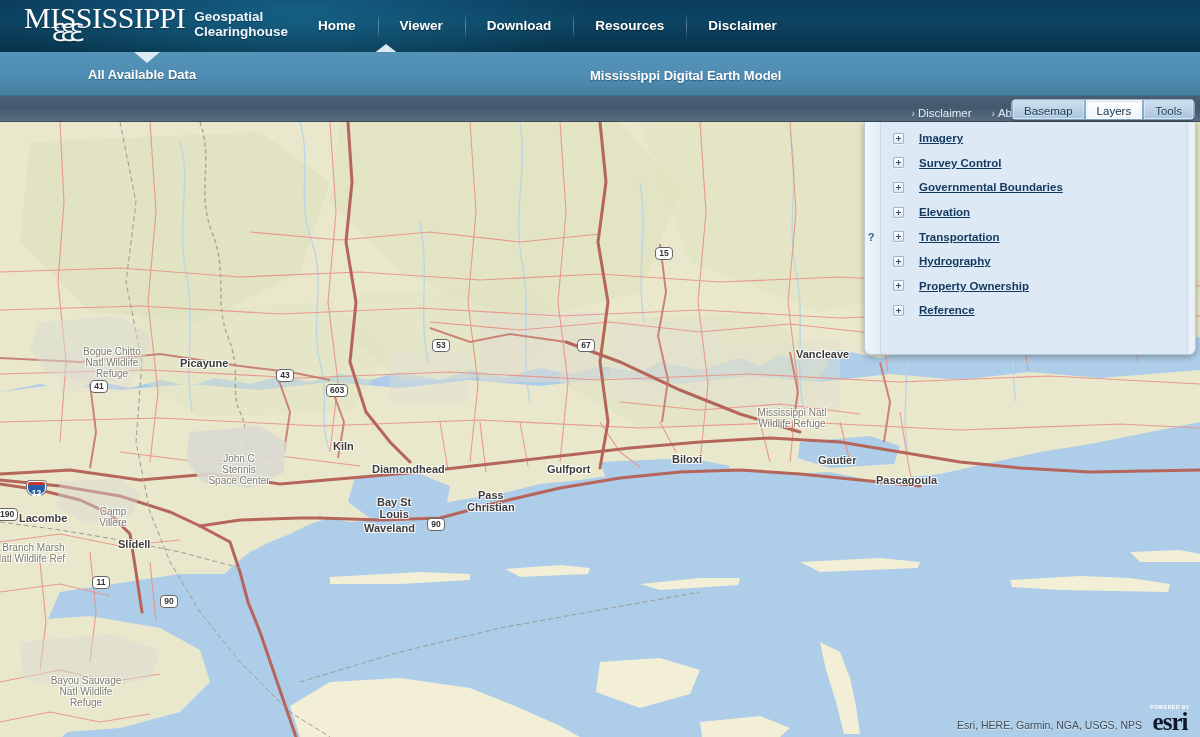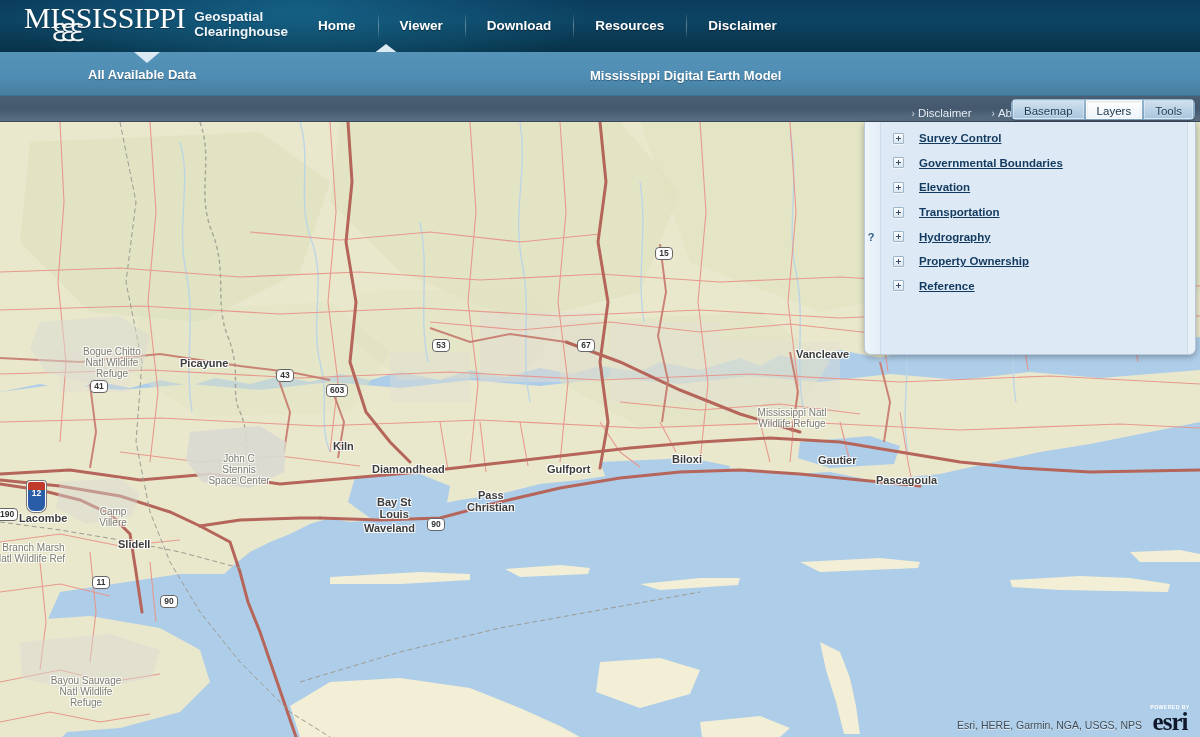--- a/index.html
+++ b/index.html
@@ -160,21 +160,21 @@
     border-radius: 4px;
     font-size: 8.5px; font-weight: bold; color: #333;
     padding: 0 3px; line-height: 11px; height: 13px;
     text-align: center; min-width: 18px;
     font-family: "Liberation Sans", sans-serif;
   }
   .shield.interstate {
     background: linear-gradient(to bottom, #c0392b 0%, #c0392b 28%, #2a5da8 28%, #2a5da8 100%);
     color: #ffffff; border: 1.3px solid #ffffff;
     border-radius: 3px 3px 7px 7px;
-    height: 31px; line-height: 23px; min-width: 19px;
+    height: 14px; line-height: 23px; min-width: 19px;
     box-shadow: 0 0 0 1px #777;
   }
 
   .attribution {
     position: absolute; right: 58px; bottom: 6px;
     font-size: 10.5px; color: #3f4b57;
     text-shadow: 0 1px 0 rgba(255,255,255,.6);
     white-space: nowrap;
   }
   .esri-logo {
@@ -509,20 +509,24 @@
 
   <div class="help-btn">?</div>
 
   <div class="panel">
     <div class="panel-leftstrip"></div>
     <div class="panel-scroll"></div>
 
     <div class="layer-list">
       <div class="layer-row">
         <span class="expand-icon"></span>
+        <span class="layer-link">Imagery</span>
+      </div>
+      <div class="layer-row">
+        <span class="expand-icon"></span>
         <span class="layer-link">Survey Control</span>
       </div>
       <div class="layer-row">
         <span class="expand-icon"></span>
         <span class="layer-link">Governmental Boundaries</span>
       </div>
       <div class="layer-row">
         <span class="expand-icon"></span>
         <span class="layer-link">Elevation</span>
       </div>

